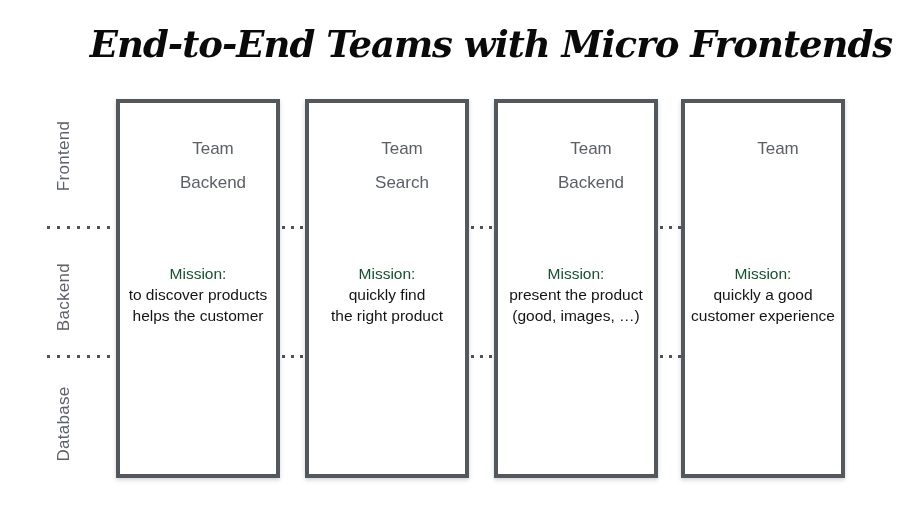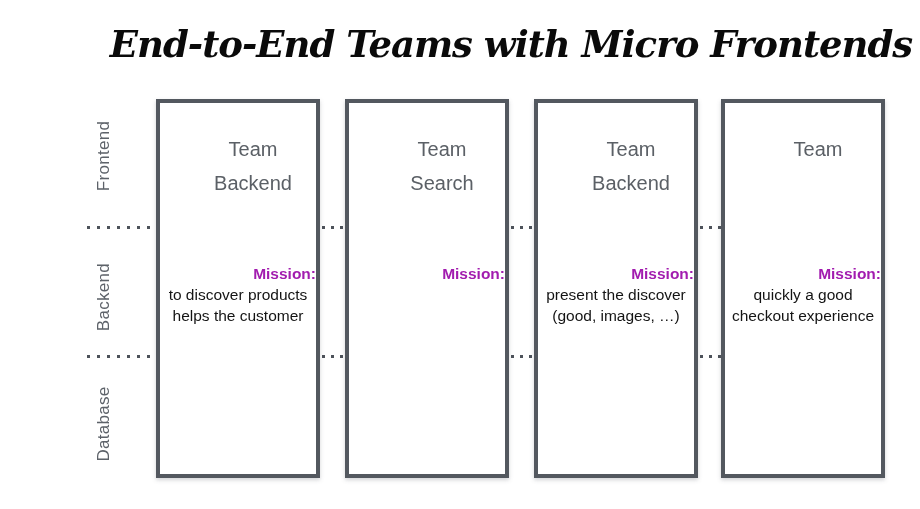--- a/index.html
+++ b/index.html
@@ -11,21 +11,21 @@
     --mission-text:#141414;
   }
   *{margin:0;padding:0;box-sizing:border-box;}
   html,body{background:#ffffff;}
   body{
     width:920px;height:509px;
     position:relative;
     font-family:"Liberation Sans", sans-serif;
     overflow:hidden;
   }
-  .stage{position:absolute;inset:0;background:#ffffff;margin-left:40px;}
+  .stage{position:absolute;inset:0;background:#ffffff;}
 
   
   .title{
     position:absolute;
     top:22px;left:0;width:100%;
     padding-left:62px;
     text-align:center;
     font-family:"DejaVu Serif", serif;
     font-style:italic;
     font-size:37px;
@@ -75,39 +75,38 @@
     box-shadow:0 2px 4px rgba(80,85,95,0.25);
   }
   .team-box.b1{left:116px;}
   .team-box.b2{left:305px;}
   .team-box.b3{left:494px;}
   .team-box.b4{left:681px;}
 
   .team-name{
     margin-top:29px;
     text-align:center;
-    font-size:20px;
+    font-size:17px;
     line-height:34px;
     color:var(--team-name);
     padding-left:30px;
   }
   .team-name span{display:block;}
 
   .mission{
     position:absolute;
     top:160px;left:0;right:0;
     text-align:center;
     color:var(--mission-text);
     font-size:15.5px;
     line-height:21px;
   }
   .mission .mission-label{
-    font-weight:bold;
-    color:#a21caf;
-    text-align:right;
+    font-weight:normal;
+    color:#14532d;
   }
   .mission span{display:block;}
 </style>
 </head>
 <body>
 
 <div class="stage">
 
   <div class="title">
     <span class="t-normal">End-to-End Teams with </span><span class="t-strong">Micro Frontends</span>
@@ -138,39 +137,41 @@
     </div>
   </div>
 
   <div class="team-box b2">
     <div class="team-name">
       <span>Team</span>
       <span>Search</span>
     </div>
     <div class="mission">
       <span class="mission-label">Mission:</span>
+      <span>quickly find</span>
+      <span>the right product</span>
     </div>
   </div>
 
   <div class="team-box b3">
     <div class="team-name">
       <span>Team</span>
       <span>Backend</span>
     </div>
     <div class="mission">
       <span class="mission-label">Mission:</span>
-      <span>present the discover</span>
+      <span>present the product</span>
       <span>(good, images, …)</span>
     </div>
   </div>
 
   <div class="team-box b4">
     <div class="team-name">
       <span>Team</span>
     </div>
     <div class="mission">
       <span class="mission-label">Mission:</span>
       <span>quickly a good</span>
-      <span>checkout experience</span>
+      <span>customer experience</span>
     </div>
   </div>
 
 </div>
 
 </body></html>

